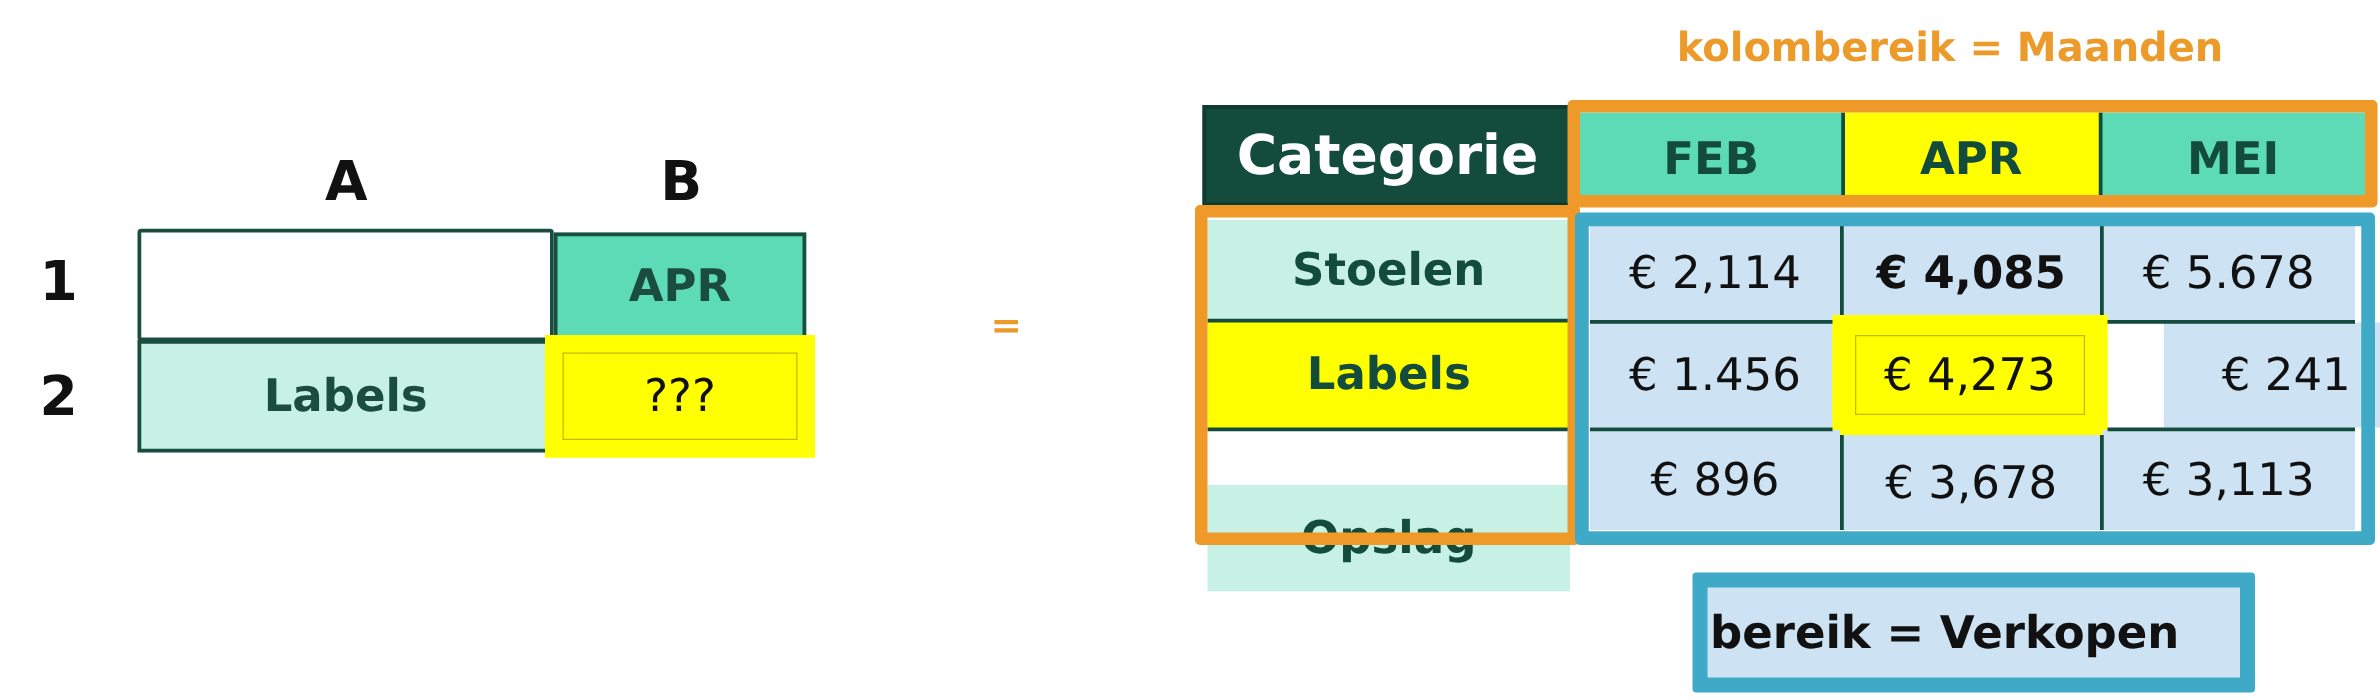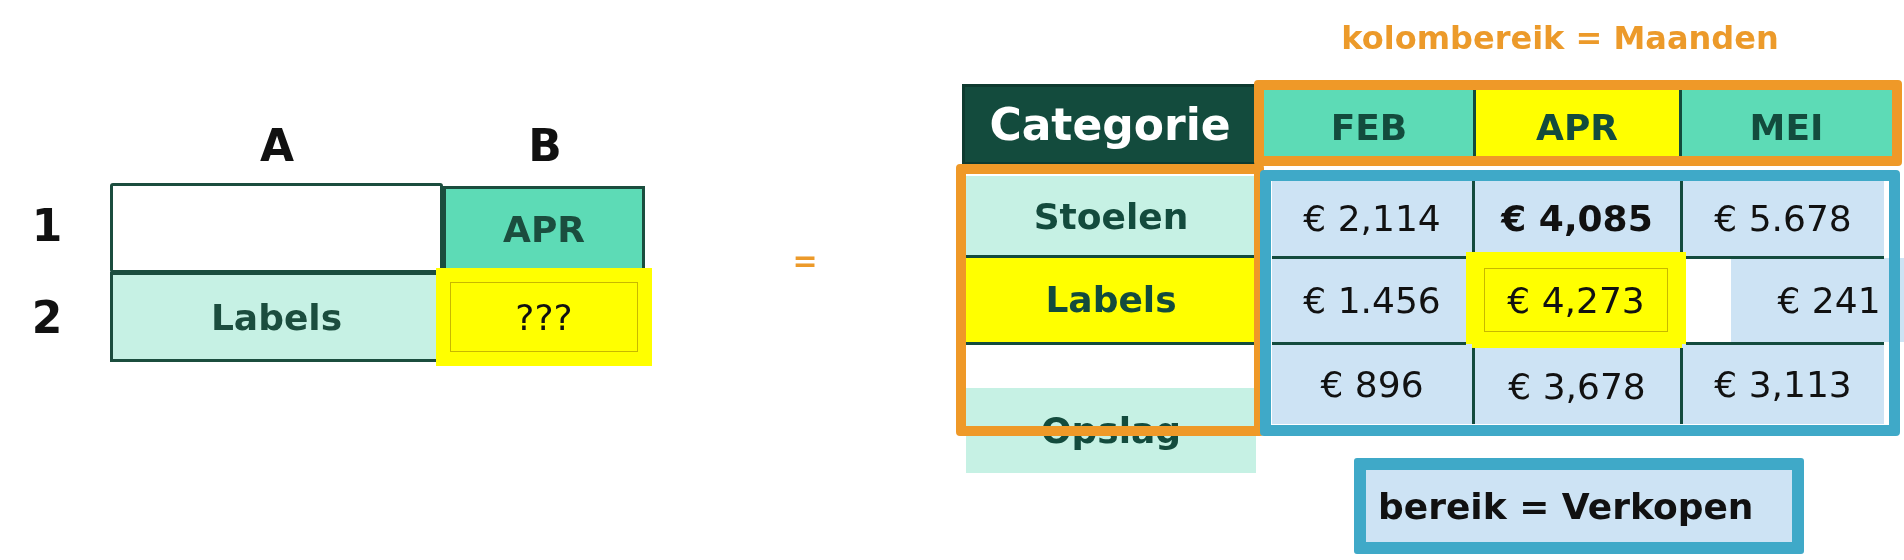--- a/index.html
+++ b/index.html
@@ -70,21 +70,21 @@
   .val.hl .inner {
     position: absolute; left: 10px; top: 8px; right: 10px; bottom: 8px;
     border: 1px solid #c8b800;
   }
   .vline { position: absolute; width: 3px; background: #134b3d; }
   .hline { position: absolute; height: 3px; background: #134b3d; }
 
   .legend-box {
     position: absolute; box-sizing: border-box;
     background: #cde3f4; border: 12px solid #3fa9c8; border-radius: 3px;
-    display: flex; align-items: center; padding-left: 12px;
+    display: flex; align-items: center; padding-left: 2px;
     font-weight: bold; font-size: 36px; color: #111;
   }
 </style>
 </head>
 <body>
 
 <div>
   <div class="col-letter" style="left:247px; top:120px;">A</div>
   <div class="col-letter" style="left:515px; top:120px;">B</div>
   <div class="row-num" style="left:22px; top:200px;">1</div>

